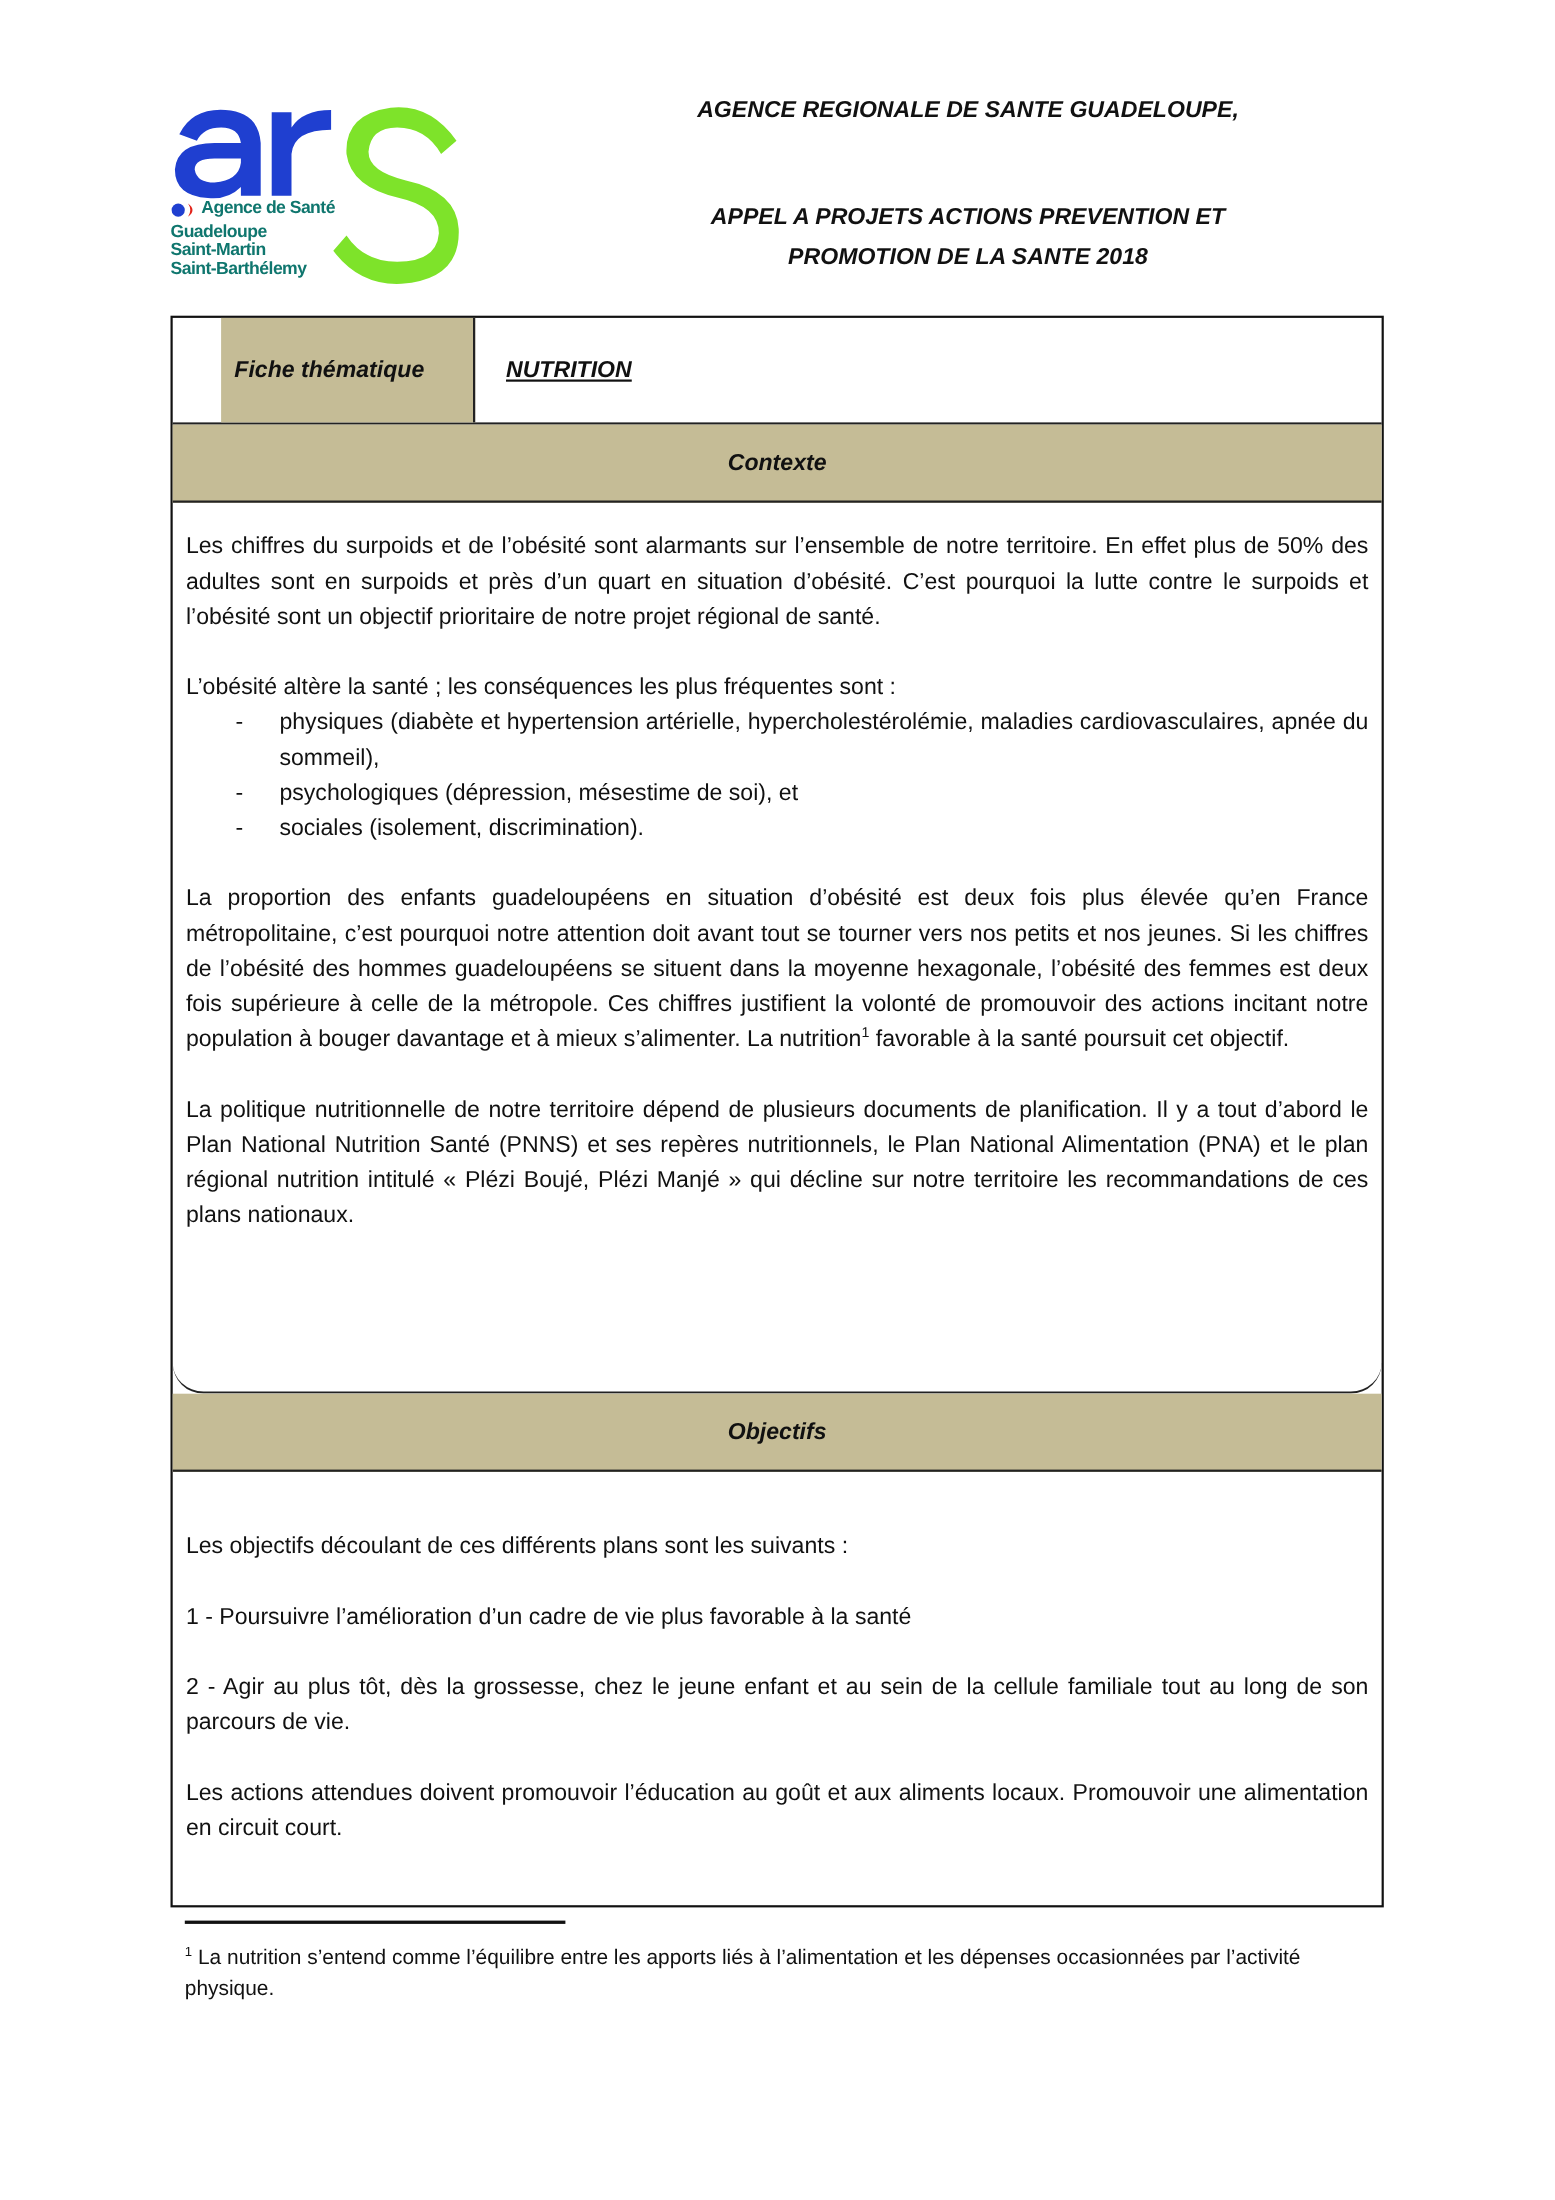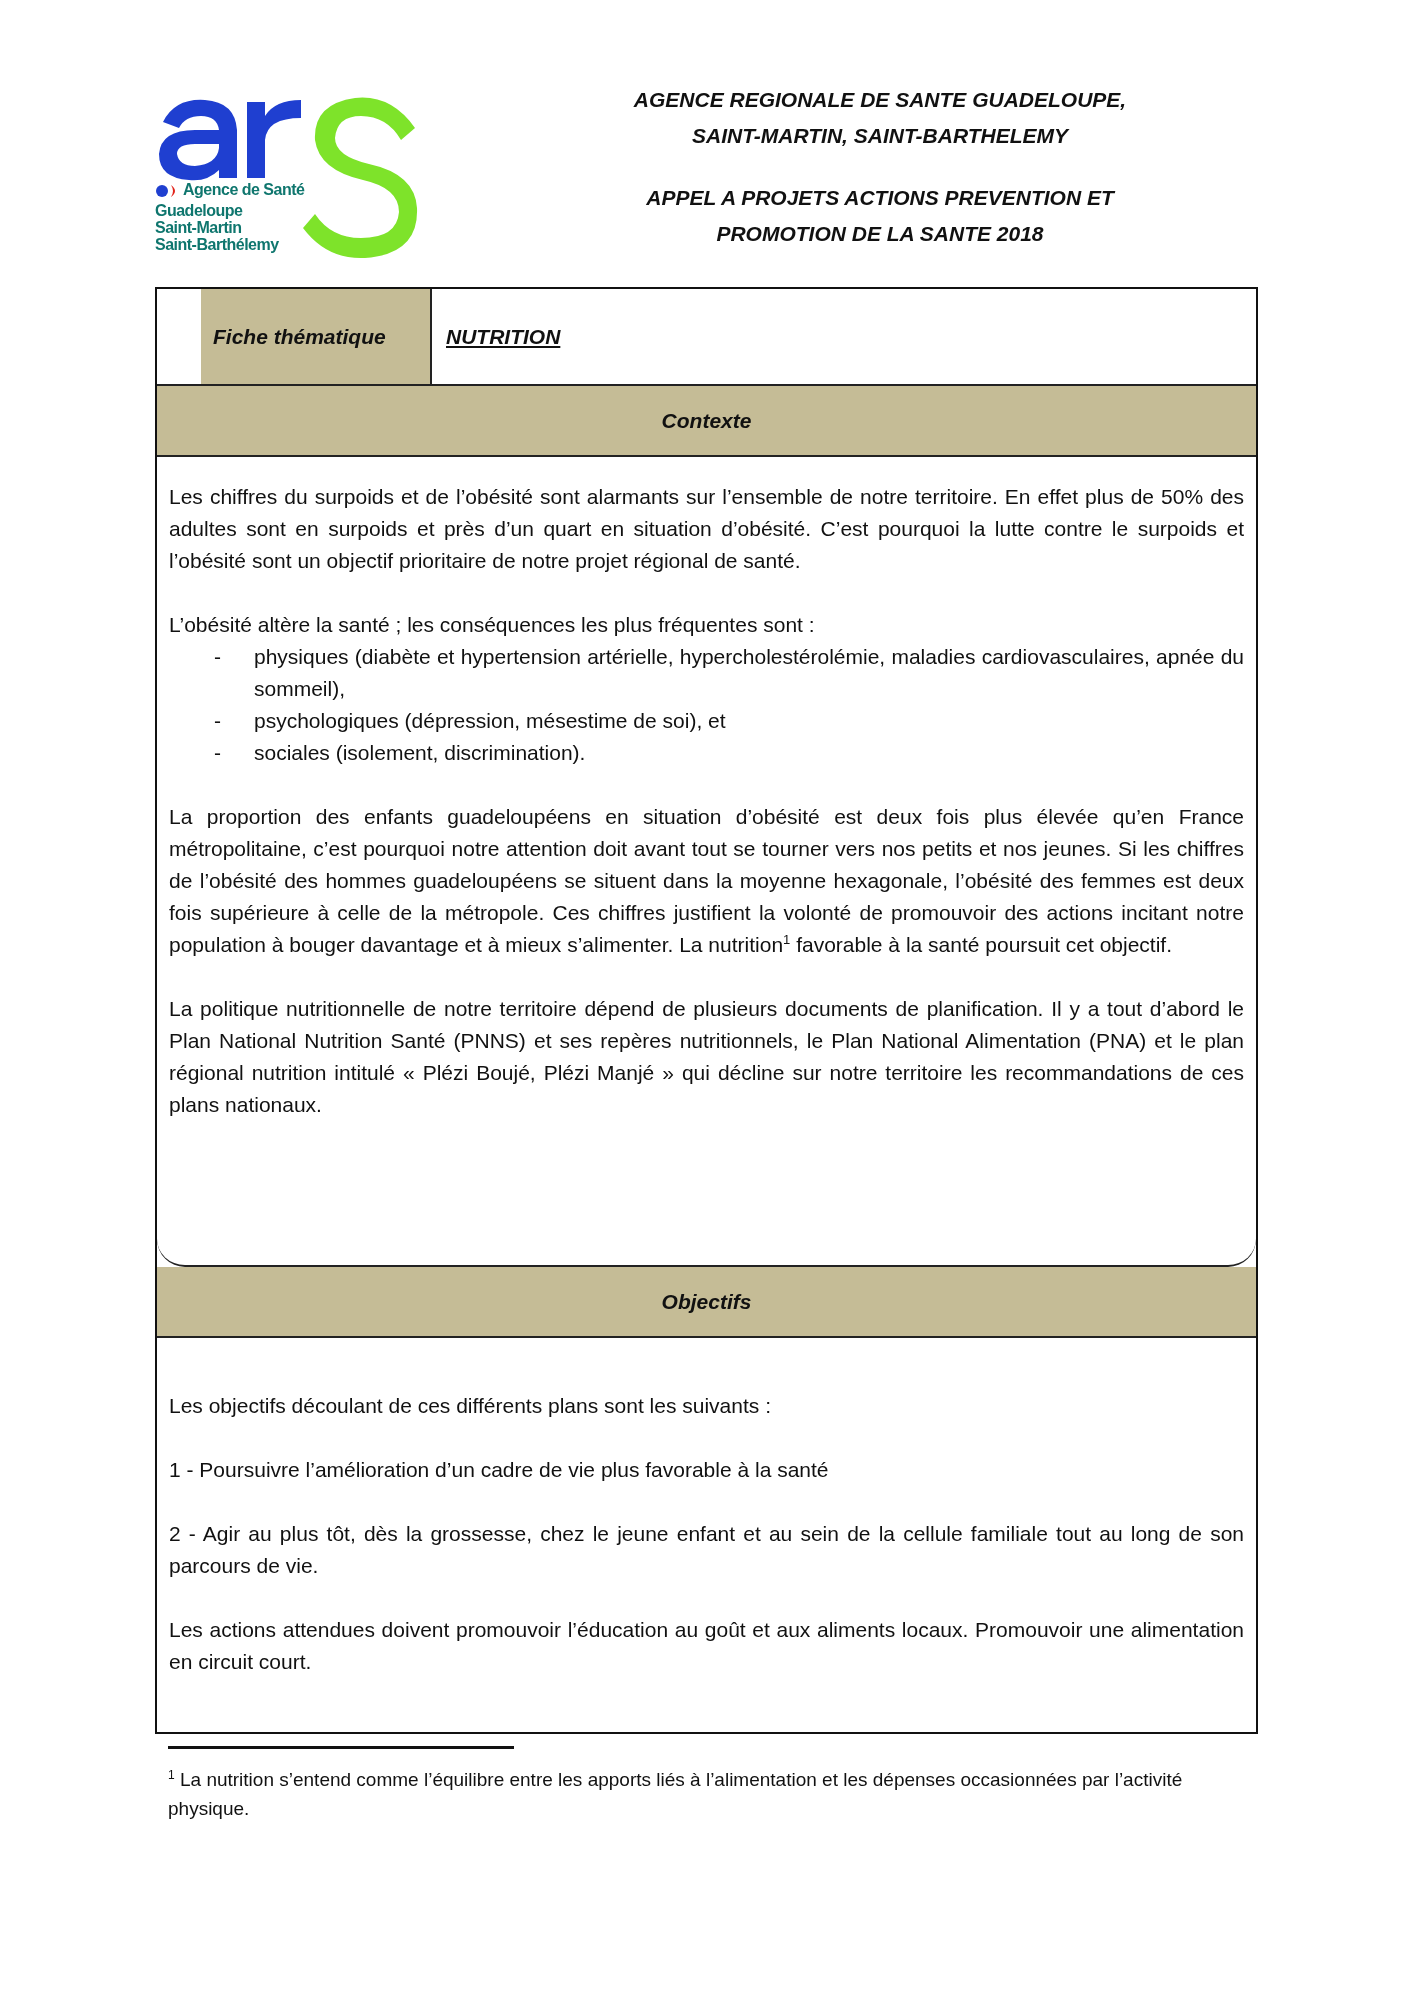--- a/index.html
+++ b/index.html
@@ -25,21 +25,21 @@
 
     
     .sheet { position: absolute; left: 155px; top: 287px; width: 1103px;
              border: 2px solid #111; box-sizing: border-box; }
     .row { border-bottom: 2px solid #222; box-sizing: border-box; }
     .row:last-child { border-bottom: none; }
     .row-fiche { display: flex; height: 97px; }
     .fiche-label { width: 231px; background: #c5bc96; border-right: 2px solid #222;
                    display: flex; align-items: center; padding-left: 12px; box-sizing: border-box;
                    font-weight: bold; font-style: italic; font-size: 21px; margin-left: 44px; }
-    .fiche-value { flex: 1; display: flex; align-items: center; padding-left: 14px;
+    .fiche-value { flex: 1; display: flex; align-items: center; padding-left: 28px;
                    font-weight: bold; font-style: italic; font-size: 21px; text-decoration: underline; }
     .row-section { height: 71px; background: #c5bc96; display: flex; align-items: center;
                    justify-content: center; font-weight: bold; font-style: italic; font-size: 21px; }
     .row-body { padding: 24px 12px 0 12px; box-sizing: border-box; font-size: 21px; line-height: 32px;
                 text-align: justify; }
     .row-context { height: 810px; border-radius: 28px; }
     .row-objectifs-body { height: 394px; padding-top: 52px; }
     .para { margin: 0 0 32px 0; }
     .bullets { list-style: none; margin: 0 0 32px 0; padding: 0; }
     .bullets li { position: relative; padding-left: 85px; }
@@ -69,21 +69,20 @@
     <path d="M16 2 Q24 8 16 14 Q20 8 16 2 Z" fill="#e2231a"></path>
   </svg>
   <div class="logo-sub logo-agence">Agence de Santé</div>
   <div class="logo-sub logo-region logo-r1">Guadeloupe</div>
   <div class="logo-sub logo-region logo-r2">Saint-Martin</div>
   <div class="logo-sub logo-region logo-r3">Saint-Barthélemy</div>
 </div>
 
 <div class="header-block header-agency">
   <div>AGENCE REGIONALE DE SANTE GUADELOUPE,</div>
-  <div>SAINT-MARTIN, SAINT-BARTHELEMY</div>
 </div>
 <div class="header-block header-call">
   <div>APPEL A PROJETS ACTIONS PREVENTION ET</div>
   <div>PROMOTION DE LA SANTE 2018</div>
 </div>
 
 <div class="sheet">
   <div class="row row-fiche">
     <div class="fiche-label">Fiche thématique</div>
     <div class="fiche-value">NUTRITION</div>

